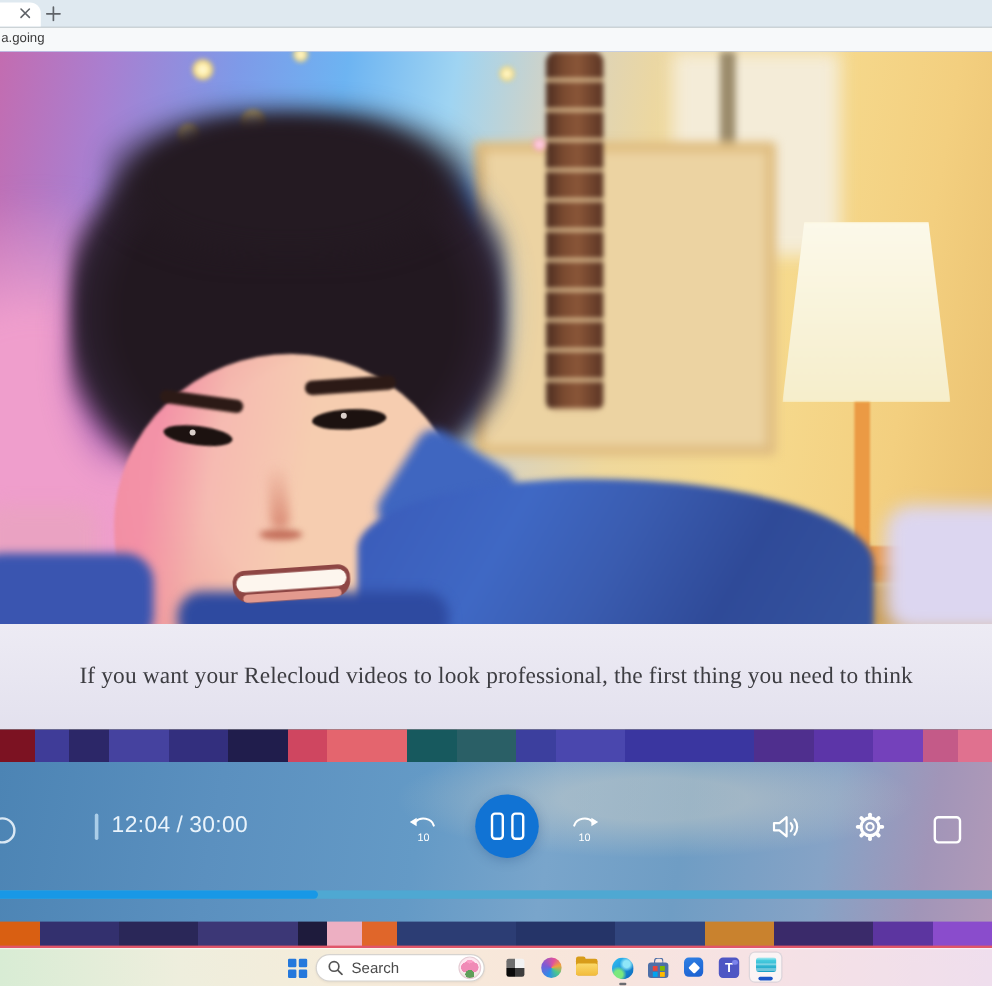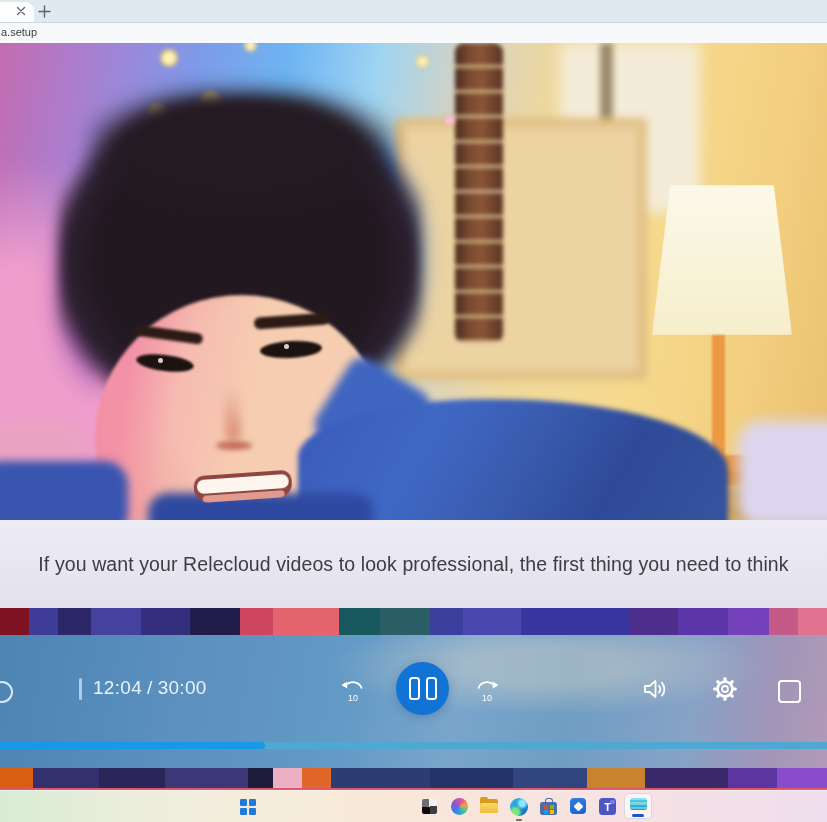--- a/index.html
+++ b/index.html
@@ -76,21 +76,21 @@
 
   .v-jacketR{left:298px;top:356px;width:430px;height:130px;border-radius:45% 55% 0 0;filter:blur(2.5px);
     background:linear-gradient(120deg,#3a5ab8 0%,#3f68c4 30%,#3a5cb0 50%,#2f4a98 72%,#35549f 100%);}
   .v-collar{left:326px;top:326px;width:92px;height:92px;transform:rotate(32deg);border-radius:16px;background:#3f66c0;filter:blur(4px);}
   .v-jacketL{left:-22px;top:418px;width:150px;height:76px;border-radius:24px;background:#3a55b0;filter:blur(4px);}
   .v-chest{left:148px;top:450px;width:226px;height:44px;border-radius:20px;background:#2e4aa0;filter:blur(5px);}
 
   
   .subband{left:0;top:520px;width:827px;height:88px;background:linear-gradient(180deg,#edebf4,#e3e1ee);
     display:flex;flex-direction:column;justify-content:center;gap:1px;}
-  .subline{text-align:center;font-size:19.5px;line-height:28px;color:#3d3d42;letter-spacing:.1px;}
+  .subline{text-align:center;font-size:19.5px;line-height:28px;color:#3d3d42;letter-spacing:.1px;font-family:Liberation Serif, serif;}
 
   
   .strip1{left:0;top:608px;width:827px;height:27px;
     background:linear-gradient(90deg,#7c1222 0 3.5%,#3f3c98 3.5% 7%,#2c2768 7% 11%,#45429f 11% 17%,#332f7e 17% 23%,#201d4c 23% 29%,#cf4660 29% 33%,#e4656e 33% 41%,#17595e 41% 46%,#2a5f66 46% 52%,#3c3f9e 52% 56%,#4a47ae 56% 63%,#3a36a0 63% 76%,#4f2f8e 76% 82%,#5c35a8 82% 88%,#7441bb 88% 93%,#c45a88 93% 96.5%,#e0718f 96.5% 100%);}
   .strip2{left:0;top:768px;width:827px;height:22px;
     background:linear-gradient(90deg,#d95f12 0 4%,#33306e 4% 12%,#2a2758 12% 20%,#3c3776 20% 30%,#1e1b3c 30% 33%,#edafc2 33% 36.5%,#e0662a 36.5% 40%,#2c3d74 40% 52%,#253468 52% 62%,#31457e 62% 71%,#c9822e 71% 78%,#3a2a6a 78% 88%,#5c35a0 88% 94%,#8a4ccc 94% 100%);}
   .strip2-line{left:0;top:788px;width:827px;height:2px;background:#e0566a;}
 
   
   .ctrlbar{left:0;top:635px;width:827px;height:155px;overflow:hidden;
@@ -172,21 +172,21 @@
         <path d="M1.5 1.5 L8.5 8.5 M8.5 1.5 L1.5 8.5" stroke="#5f6368" stroke-width="1.3" stroke-linecap="round"></path>
       </svg>
   </div>
   <div class="abs new-tab">
     <svg width="13" height="13" viewBox="0 0 13 13">
         <path d="M6.5 1 V12 M1 6.5 H12" stroke="#5f6368" stroke-width="1.4" stroke-linecap="round"></path>
       </svg>
   </div>
 </div>
 <div class="abs toolbar"></div>
-<div class="abs urlbar">a.setup</div>
+<div class="abs urlbar">a.going</div>
 
 <div class="abs video">
   <div class="abs v-bg"></div>
   <div class="abs v-pinkwall"></div>
   <div class="abs v-whiteshelf"></div>
   <div class="abs v-windowbar"></div>
   <div class="abs v-blueglow"></div>
   <div class="abs v-shelf"></div>
   <div class="abs v-guitar"></div>
   <div class="abs bokeh bk1"></div>
@@ -294,20 +294,28 @@
 <div class="abs strip2-line"></div>
 
 <div class="abs taskbar">
   <div class="abs startbtn">
     <i></i>
       <i></i>
       <i></i>
       <i></i>
   </div>
 
+  <div class="abs searchpill">
+    <svg width="13" height="13" viewBox="0 0 13 13">
+      <circle cx="5.4" cy="5.4" r="4" fill="none" stroke="#555" stroke-width="1.4"></circle>
+      <path d="M8.6 8.6 L12 12" stroke="#555" stroke-width="1.4" stroke-linecap="round"></path>
+    </svg>
+    <span class="searchtxt">Search</span>
+    <span class="lotus"></span>
+  </div>
 
   <div class="abs tbicon gridapp"></div>
   <div class="abs tbicon copilot"></div>
 
   <div class="abs tbicon folder">
     <div class="abs tab"></div>
     <div class="abs back"></div>
     <div class="abs front"></div>
   </div>
 

